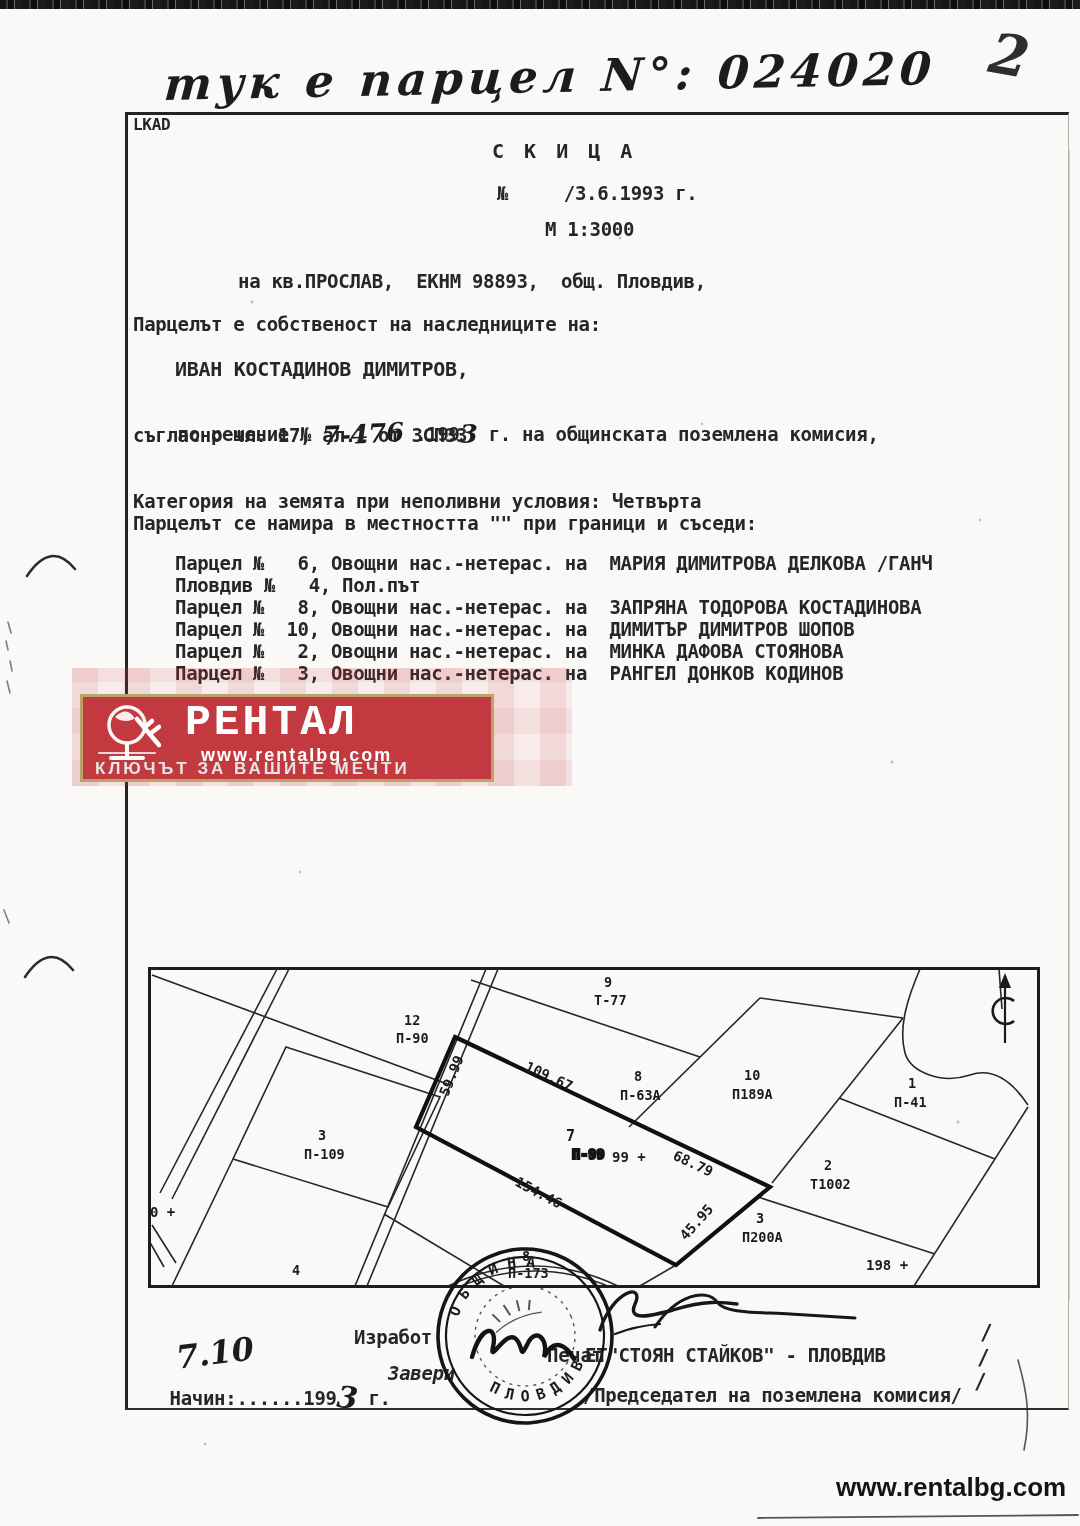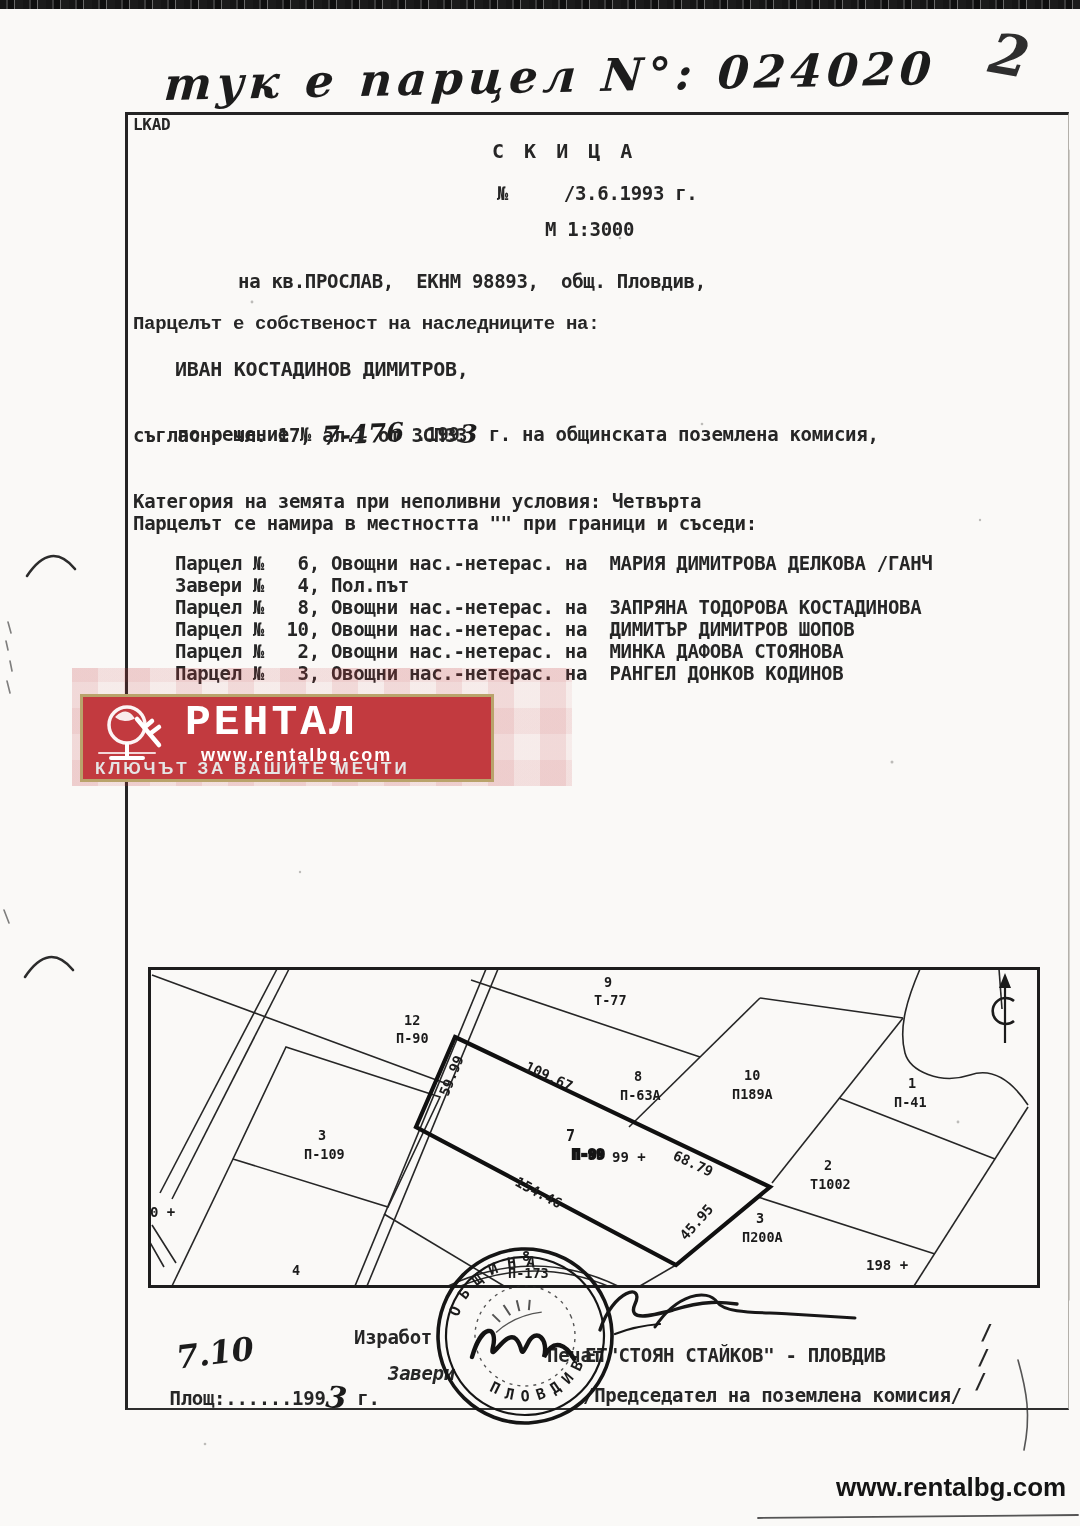--- a/index.html
+++ b/index.html
@@ -42,33 +42,33 @@
   <div class="abs hw" id="hw-page-num" style="left:990px;top:22px;">2</div>
 
   <div id="doc-border"></div>
 
   <div class="abs typed small" style="left:133px;top:114px;">LKAD</div>
   <div class="abs typed" style="left:492px;top:140px;font-size:20px;letter-spacing:4px;">С К И Ц А</div>
   <div class="abs typed" style="left:497px;top:182px;">№     /3.6.1993 г.</div>
   <div class="abs typed" style="left:545px;top:204px;margin-top:14px;">М 1:3000</div>
 
   <div class="abs typed" style="left:232px;top:270px;margin-left:6px;">на кв.ПРОСЛАВ,  ЕКНМ 98893,  общ. Пловдив,</div>
-  <div class="abs typed" style="left:133px;top:313px;font-family:Liberation Mono, monospace;">Парцелът е собственост на наследниците на:</div>
+  <div class="abs typed" style="left:133px;top:313px;">Парцелът е собственост на наследниците на:</div>
   <div class="abs typed" style="left:175px;top:358px;font-size:20px;">ИВАН КОСТАДИНОВ ДИМИТРОВ,</div>
 
   <div class="abs typed" style="left:133px;top:399px;">
     <span>по решение № </span><span class="hw" style="font-size:26px;display:inline-block;transform:rotate(-3deg) translateY(2px);">7-476</span><span> .199</span><span class="hw" style="font-size:26px;display:inline-block;transform:translateY(2px);">3</span><span> г. на общинската поземлена комисия,</span>
   </div>
   <div class="abs typed" style="left:133px;top:424px;">съгласно чл. 17, ал.1 от ЗСПЗЗ</div>
 
   <div class="abs typed" style="left:133px;top:490px;">Категория на земята при неполивни условия: Четвърта</div>
   <div class="abs typed" style="left:133px;top:512px;">Парцелът се намира в местността "" при граници и съседи:</div>
 
   <div class="abs typed" style="left:175px;top:552px;">Парцел №   6, Овощни нас.-нетерас. на  МАРИЯ ДИМИТРОВА ДЕЛКОВА /ГАНЧ</div>
-  <div class="abs typed" style="left:175px;top:574px;">Завери №   4, Пол.път</div>
+  <div class="abs typed" style="left:175px;top:574px;">Пловдив №   4, Пол.път</div>
   <div class="abs typed" style="left:175px;top:596px;">Парцел №   8, Овощни нас.-нетерас. на  ЗАПРЯНА ТОДОРОВА КОСТАДИНОВА</div>
   <div class="abs typed" style="left:175px;top:618px;">Парцел №  10, Овощни нас.-нетерас. на  ДИМИТЪР ДИМИТРОВ ШОПОВ</div>
   <div class="abs typed" style="left:175px;top:640px;">Парцел №   2, Овощни нас.-нетерас. на  МИНКА ДАФОВА СТОЯНОВА</div>
   <div class="abs typed" style="left:175px;top:662px;">Парцел №   3, Овощни нас.-нетерас. на  РАНГЕЛ ДОНКОВ КОДИНОВ</div>
 
   <div class="abs" id="logo-checker" style="left:72px;top:668px;width:500px;height:118px;"></div>
   <div class="abs" id="logo-banner" style="left:80px;top:694px;width:408px;height:82px;">
     <svg class="abs" style="left:4px;top:0px;" width="92" height="76" viewBox="0 0 92 76">
       <g stroke="#ffffff" fill="none" stroke-linecap="round">
         <circle cx="40" cy="28" r="18" stroke-width="3.5" opacity=".95"></circle>
@@ -149,21 +149,21 @@
       <text x="374" y="294">8</text>
       <text x="360" y="311">П-173</text>
       <text x="718" y="303" font-size="14">198 +</text>
     </g>
   </svg>
 
   <div class="abs typed" style="left:354px;top:1326px;">Изработ</div>
   <div class="abs typed" style="left:585px;top:1344px;">ЕТ"СТОЯН СТАЙКОВ" - ПЛОВДИВ</div>
 
   <div class="abs typed" style="left:125px;top:1362px;">
-    <span>Площ:</span><span>......</span><span>199</span><span class="hw" style="font-size:30px;display:inline-block;transform:translateY(3px) rotate(6deg);">3</span><span> г.</span>
+    <span>Начин:</span><span>......</span><span>199</span><span class="hw" style="font-size:30px;display:inline-block;transform:translateY(3px) rotate(6deg);">3</span><span> г.</span>
   </div>
   <div class="abs hw" style="left:176px;top:1334px;font-size:32px;transform:rotate(-7deg);">7.10</div>
 
   <div class="abs typed" style="left:388px;top:1362px;font-style:italic;">Завери</div>
   <div class="abs typed" style="left:500px;top:1344px;margin-left:47px;">Печат</div>
   <div class="abs typed" style="left:583px;top:1384px;">/Председател на поземлена комисия/</div>
 
   <div class="abs typed slash" style="left:980px;top:1322px;">/</div>
   <div class="abs typed slash" style="left:977px;top:1347px;">/</div>
   <div class="abs typed slash" style="left:974px;top:1371px;">/</div>

